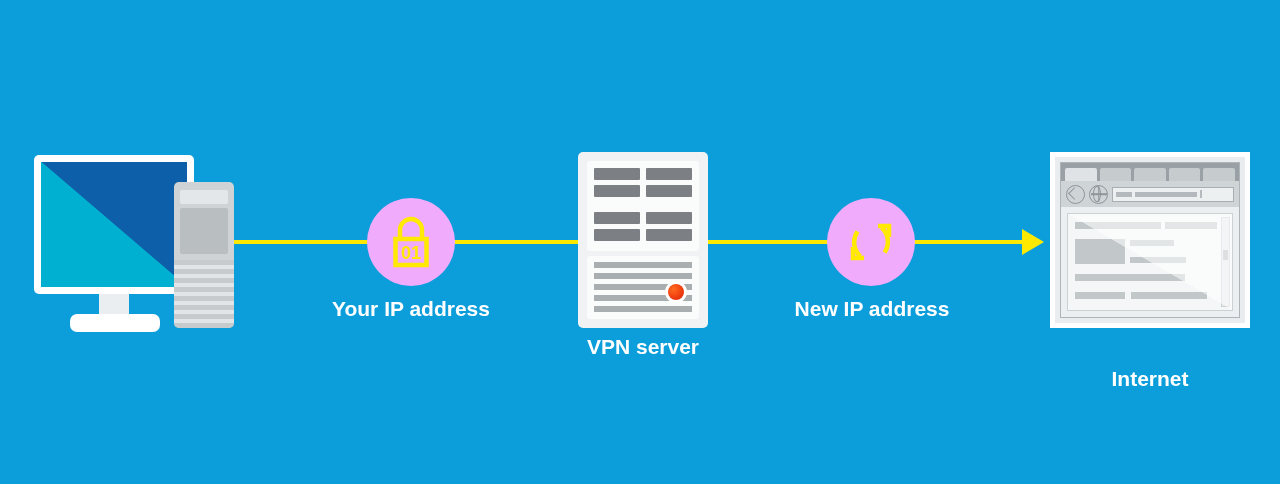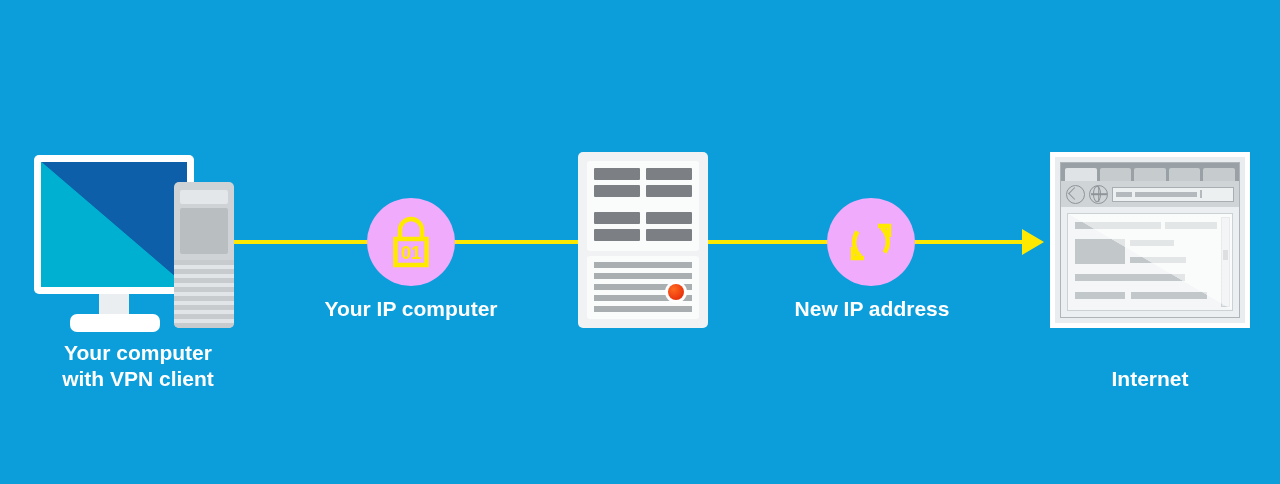--- a/index.html
+++ b/index.html
@@ -351,32 +351,30 @@
     <div class="monitor-frame">
       <div class="monitor-screen"></div>
     </div>
     <div class="monitor-neck"></div>
     <div class="monitor-base"></div>
     <div class="tower">
       <div class="tower-panel"></div>
       <div class="tower-bay"></div>
       <div class="tower-vents"></div>
     </div>
-    <div class="node-label">Your computer
-with VPN client</div>
   </div>
 
   <div class="badge" id="lock-badge">
     <svg width="88" height="88" viewBox="0 0 88 88">
       <path d="M33 41 V32 a11 11 0 0 1 22 0 V41" fill="none" stroke="#ffe900" stroke-width="4.5"></path>
       <rect x="28.5" y="41" width="31" height="26" fill="none" stroke="#ffe900" stroke-width="4.5"></rect>
       <text x="44" y="60.5" font-family="'Liberation Sans', sans-serif" font-size="18" font-weight="700" fill="#ffe900" text-anchor="middle">01</text>
     </svg>
   </div>
-  <div class="badge-label" id="lock-label">Your IP computer</div>
+  <div class="badge-label" id="lock-label">Your IP address</div>
 
   <div class="node" id="server">
     <div class="server-body">
       <div class="server-top">
         <div class="slot-grid">
           <div class="slot"></div>
           <div class="slot"></div>
           <div class="slot"></div>
           <div class="slot"></div>
           <div class="slot-sep"></div>
@@ -386,20 +384,21 @@
           <div class="slot"></div>
         </div>
       </div>
       <div class="server-bottom">
         <div class="server-lines"></div>
         <div class="server-led">
           <div class="server-led-dot"></div>
         </div>
       </div>
     </div>
+    <div class="node-label">VPN server</div>
   </div>
 
   <div class="badge" id="sync-badge">
     <svg width="88" height="88" viewBox="0 0 88 88">
       <path d="M30.5 33.5 A19 19 0 0 0 33.5 58.5" fill="none" stroke="#ffe900" stroke-width="4.5" stroke-linecap="butt"></path>
       <path d="M57.5 54.5 A19 19 0 0 0 54.5 29.5" fill="none" stroke="#ffe900" stroke-width="4.5" stroke-linecap="butt"></path>
       <polyline points="26,49 26,60 37,60" fill="none" stroke="#ffe900" stroke-width="4.5"></polyline>
       <polyline points="62,39 62,28 51,28" fill="none" stroke="#ffe900" stroke-width="4.5"></polyline>
     </svg>
   </div>

